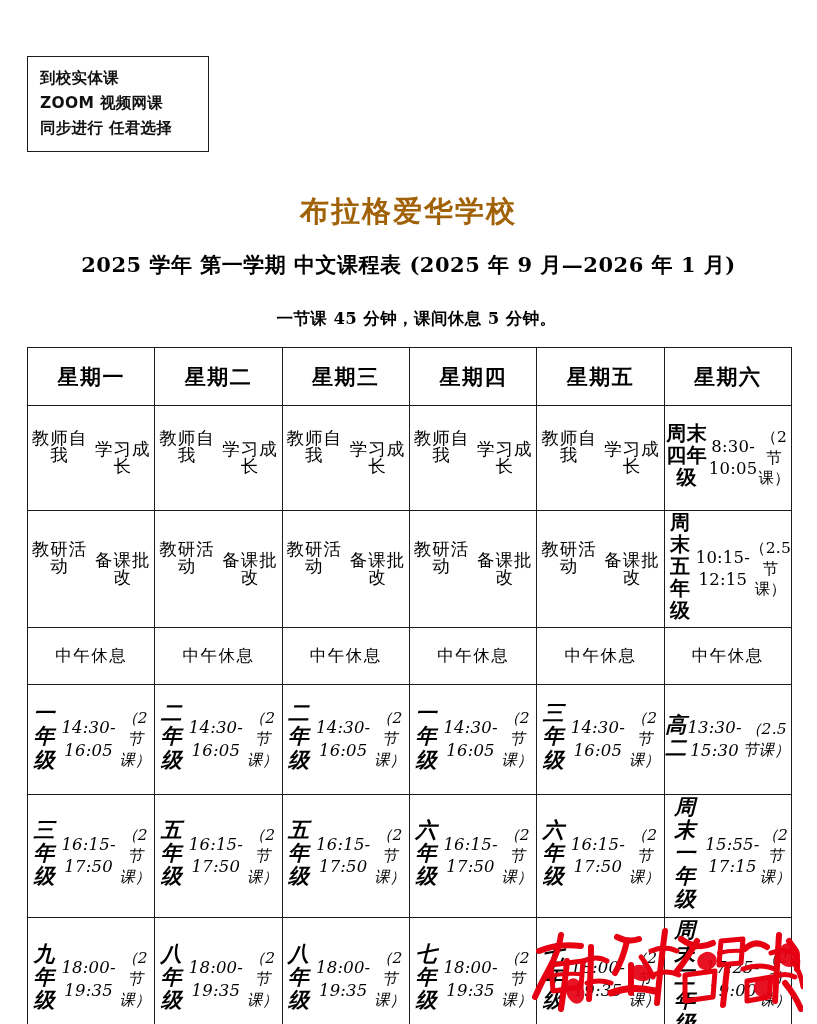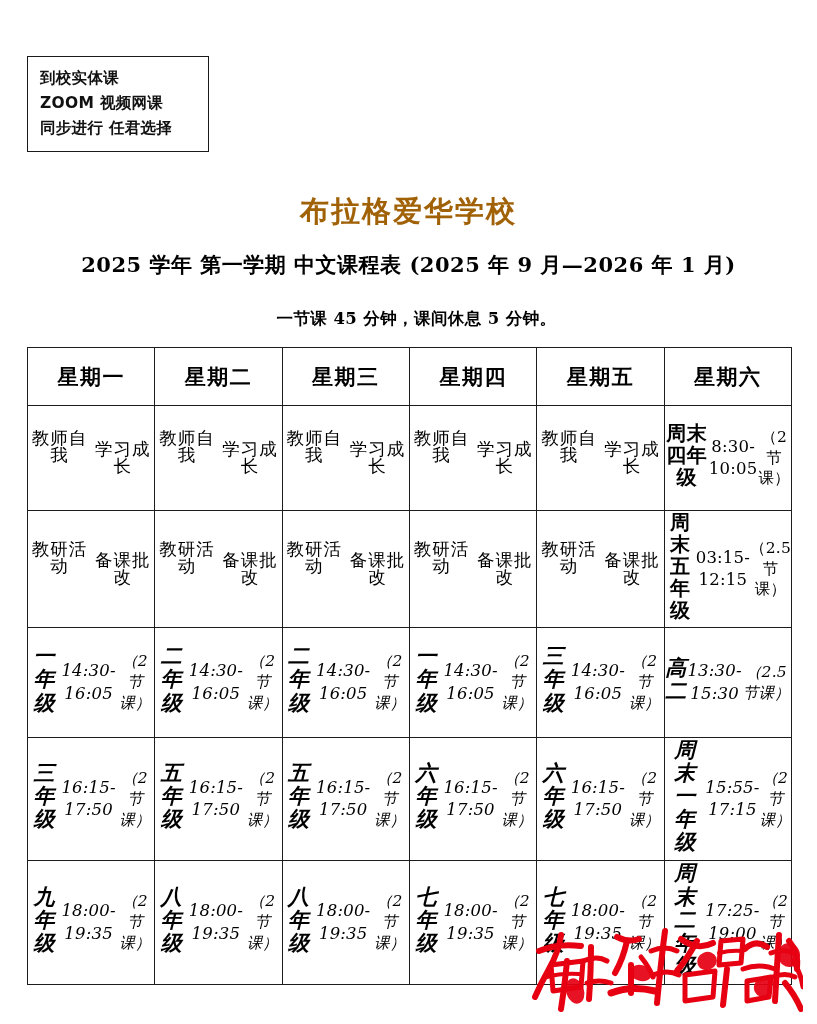--- a/index.html
+++ b/index.html
@@ -264,22 +264,54 @@
             </td>
             <td>
               <div class="cell-inner">
                 <div class="duty-a">教研活动</div>
                 <div class="duty-b">备课批改</div>
               </div>
             </td>
             <td class="sat">
               <div class="cell-inner">
                 <div class="cls-name">周末五年级</div>
-                <div class="cls-time">03:15-12:15</div>
+                <div class="cls-time">10:15-12:15</div>
                 <div class="cls-count">（2.5 节课）</div>
+              </div>
+            </td>
+          </tr>
+          <tr class="row-lunch">
+            <td>
+              <div class="cell-inner">
+                <div class="lunch-text">中午休息</div>
+              </div>
+            </td>
+            <td>
+              <div class="cell-inner">
+                <div class="lunch-text">中午休息</div>
+              </div>
+            </td>
+            <td>
+              <div class="cell-inner">
+                <div class="lunch-text">中午休息</div>
+              </div>
+            </td>
+            <td>
+              <div class="cell-inner">
+                <div class="lunch-text">中午休息</div>
+              </div>
+            </td>
+            <td>
+              <div class="cell-inner">
+                <div class="lunch-text">中午休息</div>
+              </div>
+            </td>
+            <td class="sat">
+              <div class="cell-inner">
+                <div class="lunch-text">中午休息</div>
               </div>
             </td>
           </tr>
           <tr class="row-class">
             <td>
               <div class="cell-inner">
                 <div class="cls-name">一年级</div>
                 <div class="cls-time">14:30-16:05</div>
                 <div class="cls-count">（2 节课）</div>
               </div>

